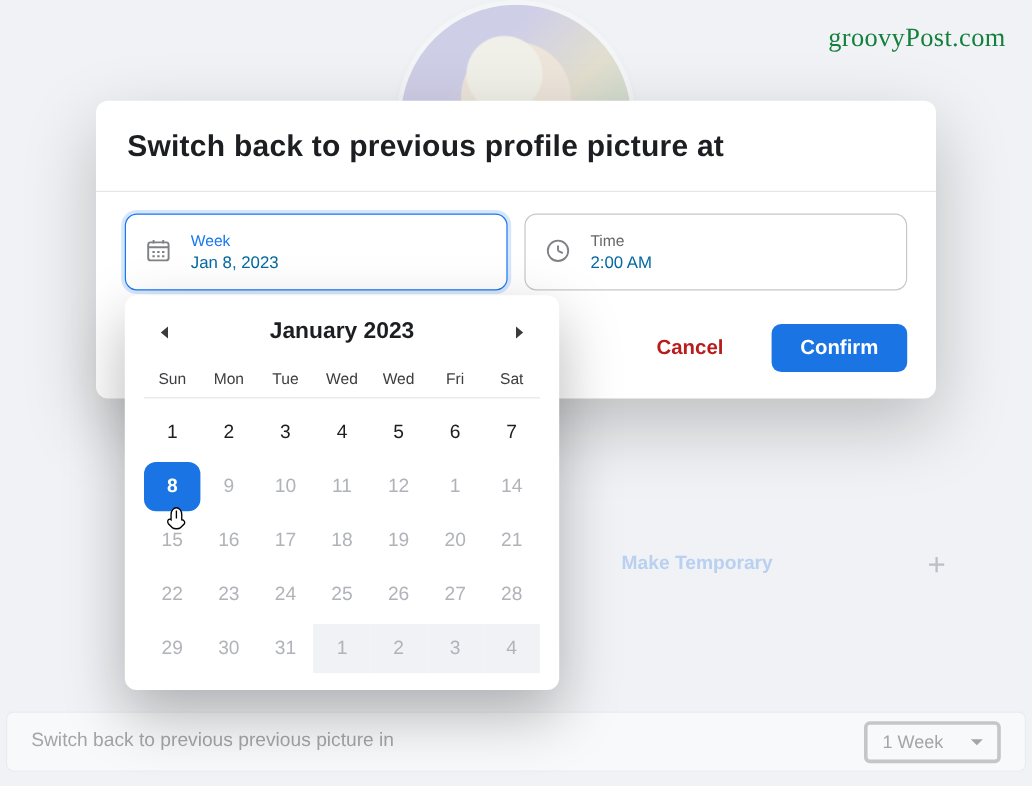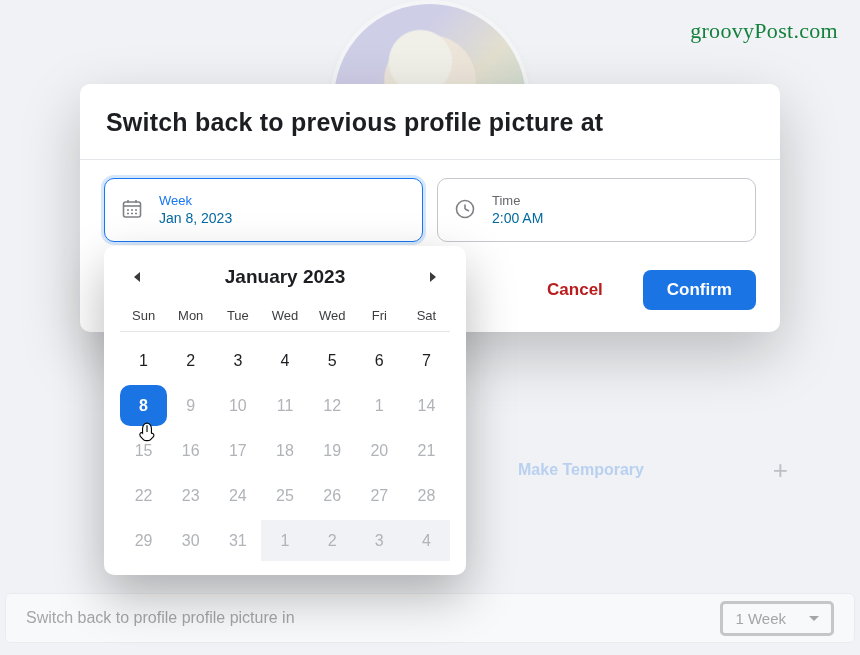--- a/index.html
+++ b/index.html
@@ -221,21 +221,21 @@
 <div class="bg-veil"></div>
 
 <div class="watermark">groovyPost.com</div>
 
 <div class="bg-makeTempRow">
   <span class="mt-label">Make Temporary</span>
   <span class="plus">+</span>
 </div>
 
 <div class="bg-switchRow">
-  <span>Switch back to profile profile picture in</span>
+  <span>Switch back to previous previous picture in</span>
   <span class="dd">
     <span>1 Week</span>
     <span class="tri"></span>
   </span>
 </div>
 
 <div class="modal">
   <div class="modal-header">
     <h1 class="modal-title">Switch back to previous profile picture at</h1>
   </div>

